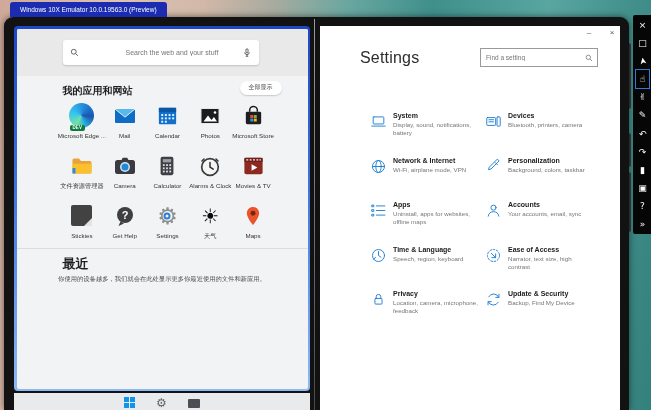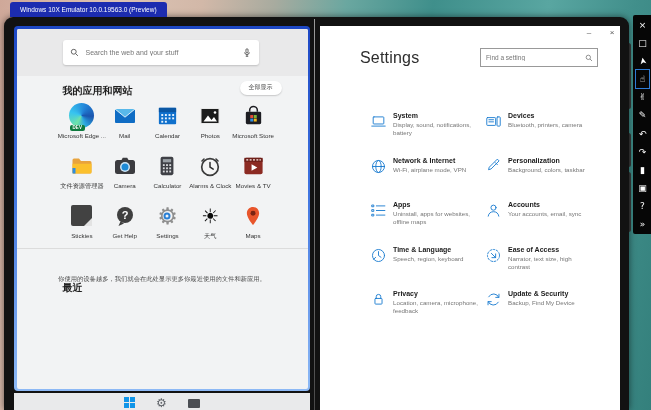--- a/index.html
+++ b/index.html
@@ -22,31 +22,31 @@
   .hinge-line{position:absolute;left:310px;top:2px;width:1px;height:391px;
     background:linear-gradient(180deg,#9a9a9a,#4a4a4a);}
   
   .left-screen{position:absolute;left:10px;top:9px;width:296px;height:384px;}
   .start-outer{position:absolute;left:0;top:0;width:296px;height:365px;border-radius:4px;
     background:linear-gradient(180deg,#1d47c4,#3f74e0 45%,#8db9f5);padding:2.5px;}
   .start-inner{width:100%;height:100%;background:#f2f3f4;border-radius:2px;position:relative;overflow:hidden;}
   .search-band{position:absolute;top:0;left:0;right:0;height:47px;background:#e9e9ea;}
   .search-box{position:absolute;left:46px;top:11px;width:196px;height:25px;background:#fff;border-radius:3px;
     box-shadow:0 1px 2px rgba(0,0,0,.18);display:flex;align-items:center;padding:0 7px;gap:5px;}
-  .search-box input{flex:1;border:0;outline:0;font-size:7px;color:#444;background:transparent;font-family:inherit;min-width:0;}
+  .search-box input{flex:1;border:0;outline:0;font-size:7px;color:#444;background:transparent;font-family:inherit;min-width:0;margin-left:40px;}
   .glyph-icon{display:inline-flex;align-items:center;justify-content:center;}
   .apps-heading{position:absolute;left:46px;top:55px;font-size:10px;font-weight:700;color:#1f1f1f;}
   .show-all{position:absolute;right:26px;top:52px;height:14px;padding:0 9px;background:#fff;border:0;border-radius:7px;
     font-size:6px;color:#333;box-shadow:0 1px 1.5px rgba(0,0,0,.18);font-family:inherit;cursor:pointer;}
   .app-grid{position:absolute;left:44px;top:74px;width:214px;display:flex;flex-wrap:wrap;}
   .app{width:42.8px;height:50px;display:flex;flex-direction:column;align-items:center;cursor:pointer;}
   .app-icon{width:26px;height:26px;display:flex;align-items:center;justify-content:center;position:relative;flex:none;}
   .app-label{font-size:6.2px;color:#333;margin-top:3px;white-space:nowrap;}
   .divider{position:absolute;left:0;right:0;top:219px;border-top:1px solid #dcdcdc;}
-  .recent-heading{position:absolute;left:46px;top:226px;font-size:10px;font-weight:700;color:#1f1f1f;margin-top:26px;}
+  .recent-heading{position:absolute;left:46px;top:226px;font-size:13px;font-weight:700;color:#1f1f1f;}
   .recent-text{position:absolute;left:28px;right:28px;top:245px;text-align:center;font-size:6.3px;color:#4a4a4a;line-height:1.5;}
   
   .icon-edge{width:25px;height:25px;border-radius:50%;
     background:conic-gradient(from 210deg,#6fe3a8,#37c3f0 22%,#2283d8 48%,#1a55ae 68%,#2aa7e0 85%,#6fe3a8);}
   .dev-badge{position:absolute;left:1px;bottom:-2px;background:#0e7a3e;color:#fff;font-size:4.5px;font-weight:700;
     padding:0.5px 2.5px;border-radius:2px;letter-spacing:.2px;}
   .icon-stickies{width:21px;height:21px;background:#424242;border-radius:2px;position:relative;}
   .icon-stickies::after{content:"";position:absolute;right:0;bottom:0;border-style:solid;border-width:0 0 8px 8px;
     border-color:transparent transparent #e3e3e3 transparent;}
   .icon-gear-app{font-size:23px;color:#8f8f8f;line-height:26px;position:relative;font-family:"DejaVu Sans",sans-serif;}

